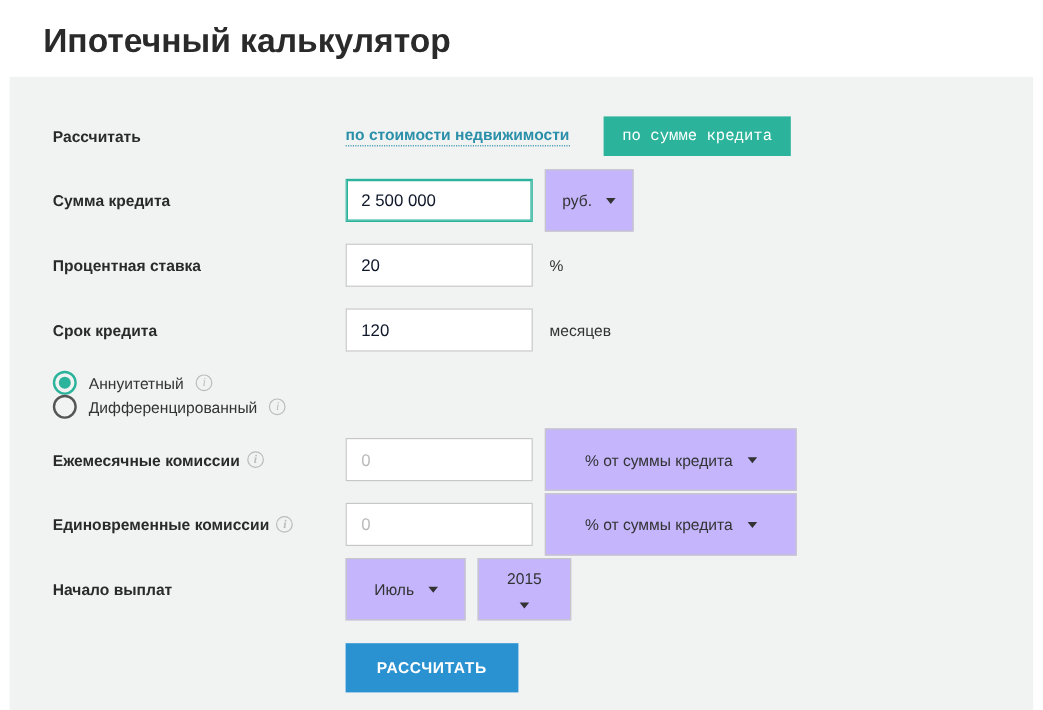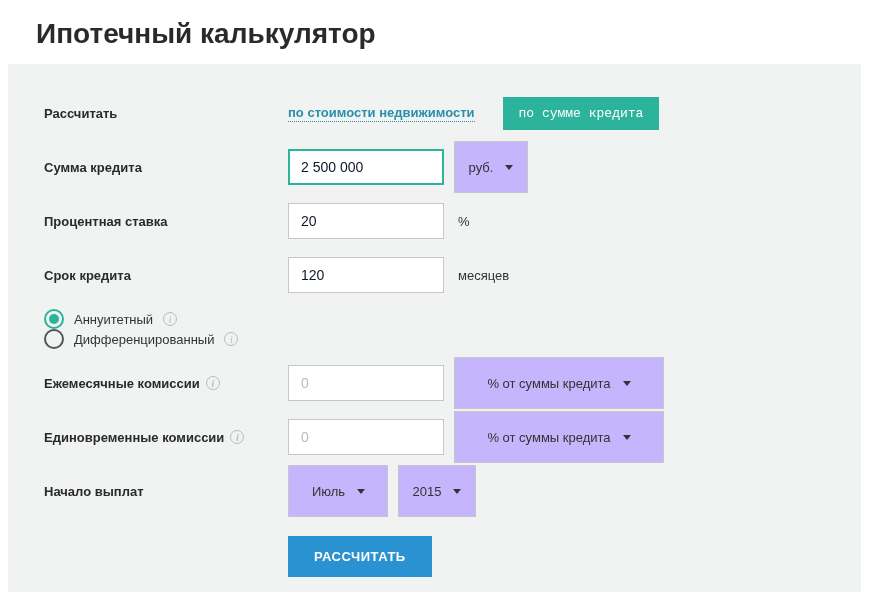--- a/index.html
+++ b/index.html
@@ -82,21 +82,21 @@
       height: 52px;
       display: flex;
       align-items: center;
       justify-content: center;
       cursor: pointer;
       gap: 12px;
     }
     .select-box.sm { width: 74px; }
     .select-box.md { width: 100px; padding-left: 11px; }
     .select-box.lg { width: 210px; }
-    .select-box.year { width: 78px; }
+    .select-box.year { width: 78px; flex-direction: column; }
     .caret {
       width: 0; height: 0;
       border-left: 4px solid transparent;
       border-right: 4px solid transparent;
       border-top: 5px solid #333;
       flex-shrink: 0;
     }
     .unit-text {
       font-size: 13px;
       color: #333;

